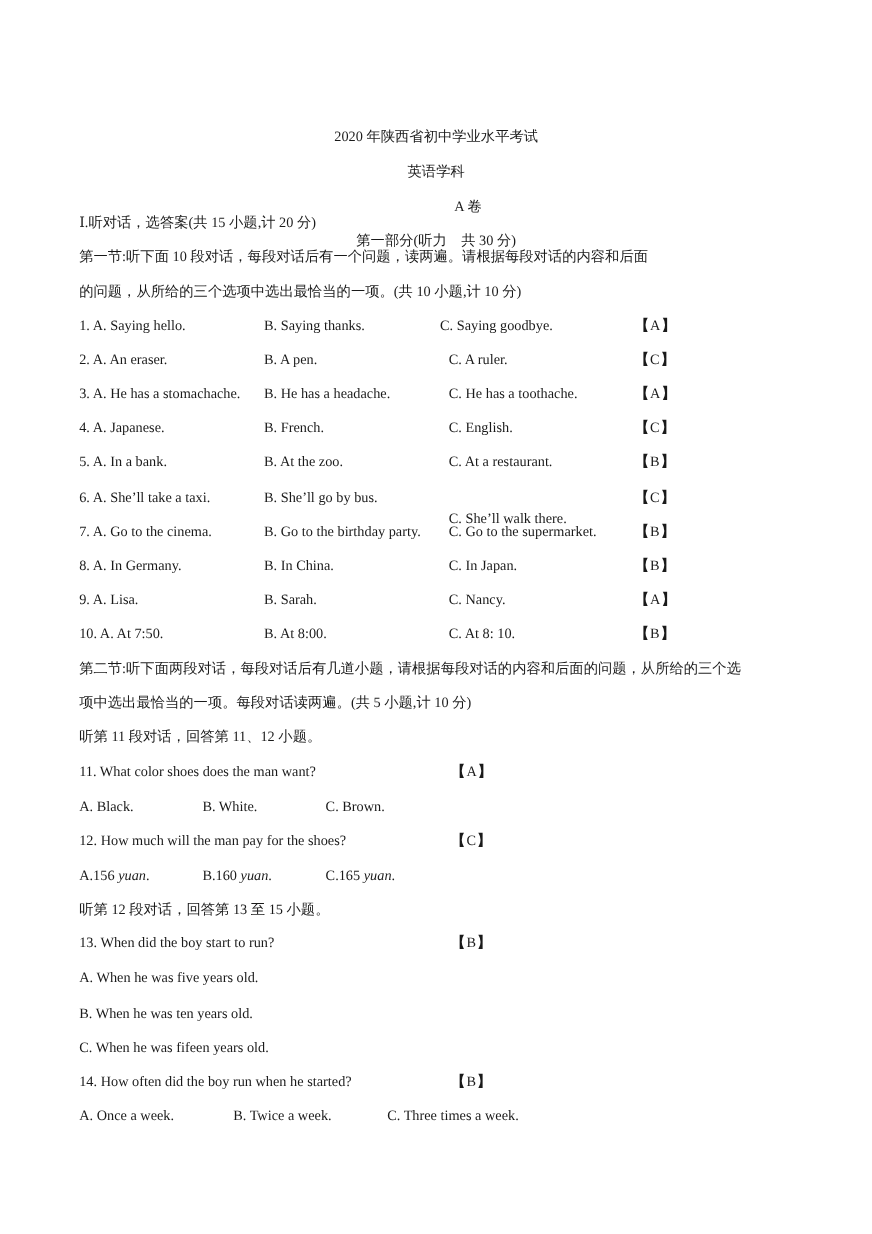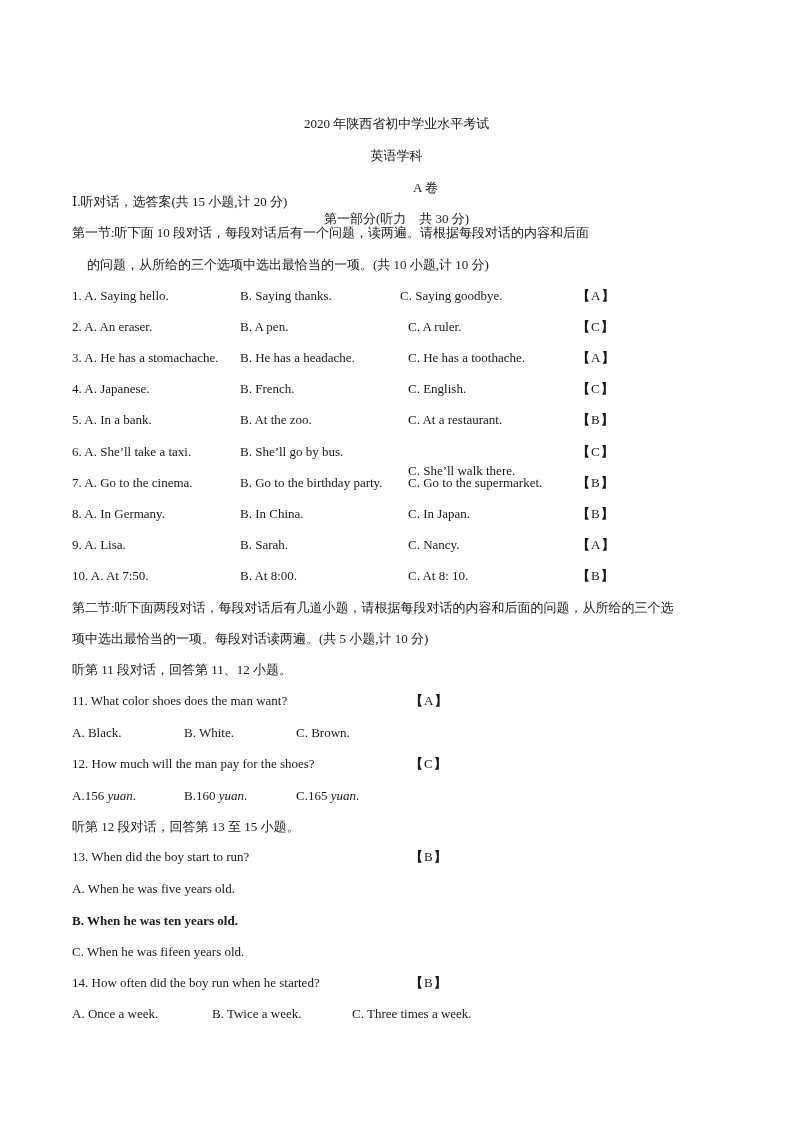--- a/index.html
+++ b/index.html
@@ -18,21 +18,21 @@
 </head>
 <body>
 
 <div class="line center" style="top:68px;">2020 年陕西省初中学业水平考试</div>
 <div class="line center" style="top:100px;">英语学科</div>
 <div class="line center" style="top:132px;padding-left:29px;">A 卷</div>
 <div class="line center" style="top:163px;">第一部分(听力　共 30 分)</div>
 
 <div class="line" style="left:72px; top:194px;">Ⅰ.听对话，选答案(共 15 小题,计 20 分)</div>
 <div class="line" style="left:72px; top:225px;">第一节:听下面 10 段对话，每段对话后有一个问题，读两遍。请根据每段对话的内容和后面</div>
-<div class="line" style="left:72px; top:257px;margin-left:15px;">的问题，从所给的三个选项中选出最恰当的一项。(共 10 小题,计 10 分)</div>
+<div class="line" style="left:72px; top:257px;">的问题，从所给的三个选项中选出最恰当的一项。(共 10 小题,计 10 分)</div>
 
 <div id="q-list">
     <div class="cell" style="left: 72px; top: 288px;">1. A. Saying hello.</div>
     <div class="cell" style="left: 240px; top: 288px;">B. Saying thanks.</div>
     <div class="cell" style="left: 400px; top: 288px;">C. Saying goodbye.</div>
     <div class="ans" style="left: 577px; top: 288px;"><span class="br">【</span><span>A</span><span class="br">】</span></div>
     <div class="cell" style="left: 72px; top: 319px;">2. A. An eraser.</div>
     <div class="cell" style="left: 240px; top: 319px;">B. A pen.</div>
     <div class="cell" style="left: 408px; top: 319px;">C. A ruler.</div>
     <div class="ans" style="left: 577px; top: 319px;"><span class="br">【</span><span>C</span><span class="br">】</span></div>
@@ -84,20 +84,20 @@
 <div class="ans" style="left:410px; top:756px;"><span class="br">【</span><span>C</span><span class="br">】</span></div>
 <div class="cell" style="left:72px; top:788px;"><span>A.156 </span><i>yuan</i><span>.</span></div>
 <div class="cell" style="left:184px; top:788px;"><span>B.160 </span><i>yuan</i><span>.</span></div>
 <div class="cell" style="left:296px; top:788px;"><span>C.165 </span><i>yuan</i><span>.</span></div>
 
 <div class="line" style="left:72px; top:819px;">听第 12 段对话，回答第 13 至 15 小题。</div>
 
 <div class="cell" style="left:72px; top:849px;">13. When did the boy start to run?</div>
 <div class="ans" style="left:410px; top:849px;"><span class="br">【</span><span>B</span><span class="br">】</span></div>
 <div class="cell" style="left:72px; top:881px;">A. When he was five years old.</div>
-<div class="cell" style="left:72px; top:913px;font-weight:bold;">B. When he was ten years old.</div>
+<div class="cell" style="left:72px; top:913px;">B. When he was ten years old.</div>
 <div class="cell" style="left:72px; top:944px;">C. When he was fifeen years old.</div>
 
 <div class="cell" style="left:72px; top:975px;">14. How often did the boy run when he started?</div>
 <div class="ans" style="left:410px; top:975px;"><span class="br">【</span><span>B</span><span class="br">】</span></div>
 <div class="cell" style="left:72px; top:1006px;">A. Once a week.</div>
 <div class="cell" style="left:212px; top:1006px;">B. Twice a week.</div>
 <div class="cell" style="left:352px; top:1006px;">C. Three times a week.</div>
 
 </body></html>

